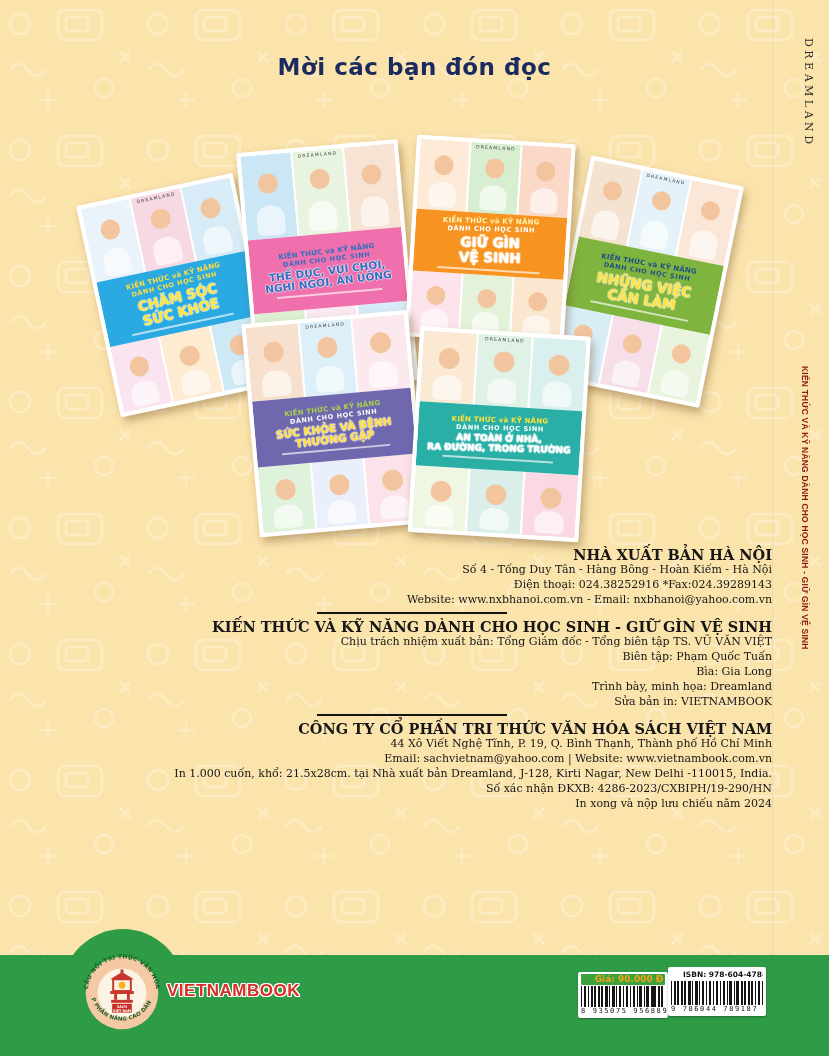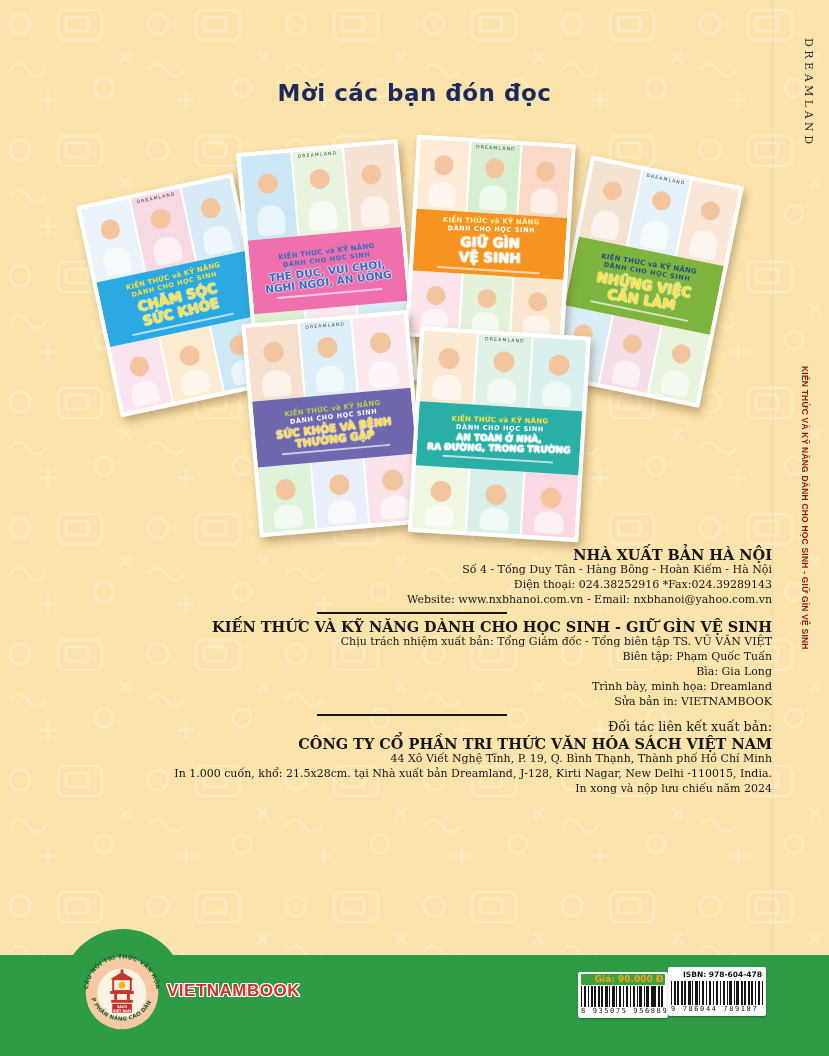--- a/index.html
+++ b/index.html
@@ -15,21 +15,21 @@
   
   .crease{position:absolute;left:772px;top:0;width:3px;height:100%;
     background:linear-gradient(90deg,rgba(140,100,40,.10),rgba(255,255,255,.28));}
   
   .dreamland{position:absolute;top:38px;left:802px;writing-mode:vertical-rl;
     font-family:"DejaVu Serif",serif;font-size:11px;letter-spacing:3.5px;color:#2d2d2d;}
   .series-vert{position:absolute;top:366px;left:800px;writing-mode:vertical-rl;
     font-family:"Liberation Sans",sans-serif;font-weight:bold;font-size:8.5px;
     color:#8B1A12;letter-spacing:.2px;white-space:nowrap;}
   
-  .invite{position:absolute;top:80px;left:0;width:829px;text-align:center;
+  .invite{position:absolute;top:54px;left:0;width:829px;text-align:center;
     font-size:23px;font-weight:bold;color:#1b2a5e;letter-spacing:.5px;}
   
   .covers{position:absolute;inset:0;}
   .book{position:absolute;}
   .book1{left:96px;top:188px;width:152px;height:208px;transform:rotate(-12deg);z-index:1;}
   .book2{left:246px;top:146px;width:154px;height:234px;transform:rotate(-5deg);z-index:2;}
   .book3{left:411px;top:139px;width:151px;height:194px;transform:rotate(3.5deg);z-index:2;}
   .book4{left:568px;top:168px;width:148px;height:218px;transform:rotate(11.5deg);z-index:1;}
   .book5{left:250px;top:317px;width:159px;height:206px;transform:rotate(-5deg);z-index:3;}
   .book6{left:414px;top:331px;width:163px;height:198px;transform:rotate(3.5deg);z-index:3;}
@@ -259,25 +259,26 @@
       <div>
           <div class="iline">Chịu trách nhiệm xuất bản: Tổng Giám đốc - Tổng biên tập TS. VŨ VĂN VIỆT</div>
           <div class="iline">Biên tập: Phạm Quốc Tuấn</div>
           <div class="iline">Bìa: Gia Long</div>
           <div class="iline">Trình bày, minh họa: Dreamland</div>
           <div class="iline">Sửa bản in: VIETNAMBOOK</div>
         </div>
     </div>
     <div class="divider"></div>
     <div class="iblock">
-      <div class="intro">Đối tác liên kết xuất bản:</div>
       <div class="btitle">CÔNG TY CỔ PHẦN TRI THỨC VĂN HÓA SÁCH VIỆT NAM</div>
       <div>
           <div class="iline">44 Xô Viết Nghệ Tĩnh, P. 19, Q. Bình Thạnh, Thành phố Hồ Chí Minh</div>
+          <div class="iline">Email: sachvietnam@yahoo.com | Website: www.vietnambook.com.vn</div>
           <div class="iline">In 1.000 cuốn, khổ: 21.5x28cm. tại Nhà xuất bản Dreamland, J-128, Kirti Nagar, New Delhi -110015, India.</div>
+          <div class="iline">Số xác nhận ĐKXB: 4286-2023/CXBIPH/19-290/HN</div>
           <div class="iline">In xong và nộp lưu chiếu năm 2024</div>
         </div>
     </div>
   </div>
 
   <div class="footer">
     <div class="bump"></div>
 
     <svg class="seal" width="98" height="112" viewBox="0 0 100 112" xmlns="http://www.w3.org/2000/svg">
       <ellipse cx="50" cy="56" rx="48" ry="54" fill="#2E9B47"></ellipse>

